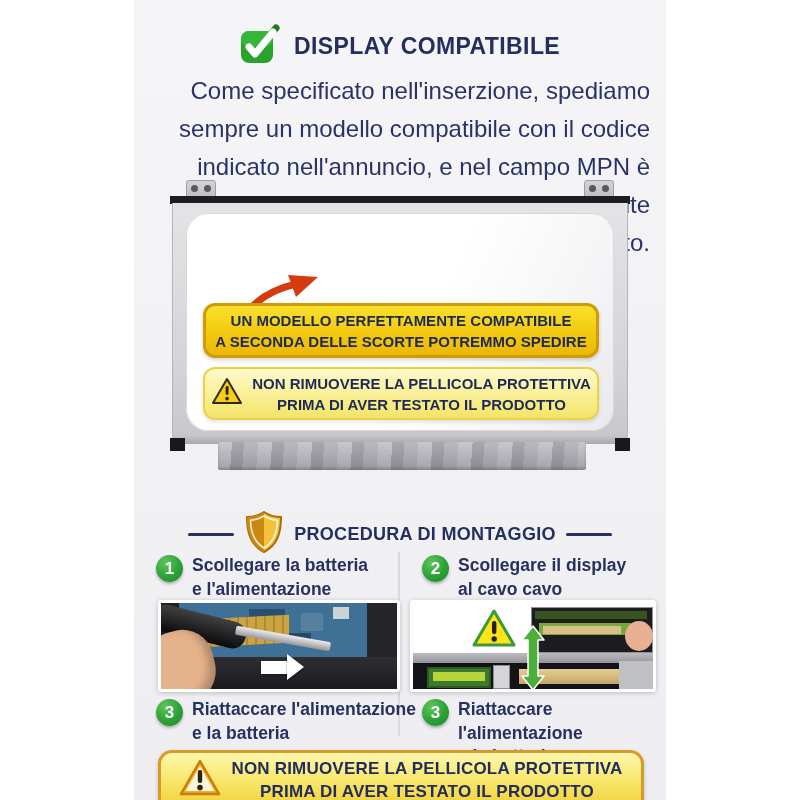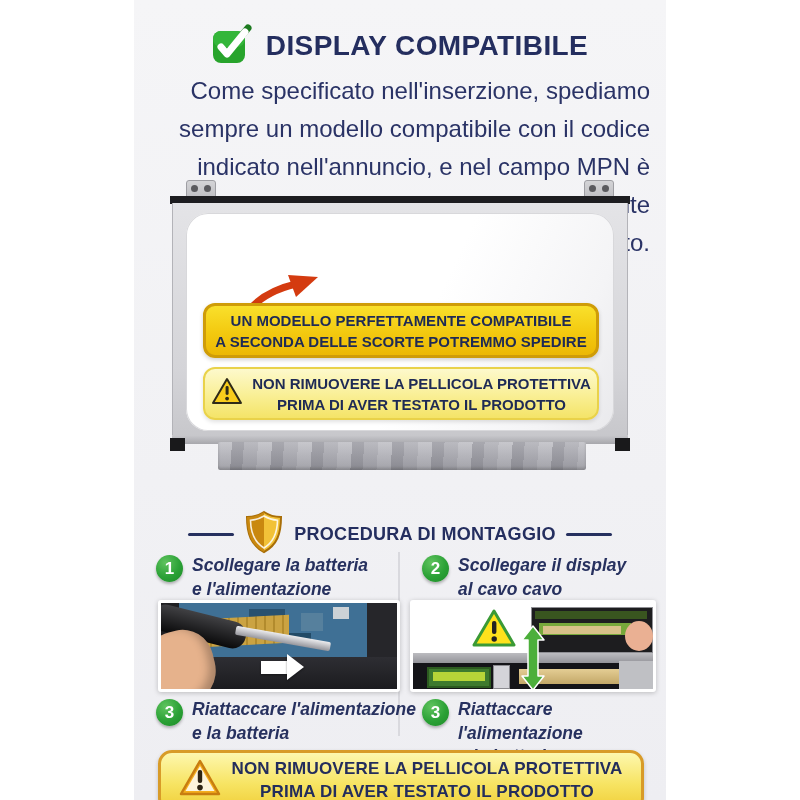--- a/index.html
+++ b/index.html
@@ -3,21 +3,21 @@
 <meta charset="utf-8">
 <style>
   * { margin:0; padding:0; box-sizing:border-box; }
   body { width:800px; height:800px; background:#ffffff; font-family:"Liberation Sans", sans-serif; }
   .canvas { position:relative; width:800px; height:800px; background:#ffffff; overflow:hidden; }
   .content { position:absolute; left:134px; top:0; width:532px; height:800px;
              background:linear-gradient(180deg,#f5f5f7 0%,#f1f1f4 60%,#eeeef2 100%); }
 
   
   .header { position:absolute; top:24px; left:0; width:532px; display:flex; align-items:center; justify-content:center; gap:12px; }
-  .title { font-size:28px; font-weight:bold; color:#242e5f; letter-spacing:.4px; }
+  .title { font-size:23px; font-weight:bold; color:#242e5f; letter-spacing:.4px; }
 
   
   .intro { position:absolute; top:72px; left:16px; width:500px; text-align:right;
            font-size:24px; line-height:1.58; color:#2a3366; }
 
   
   .panel-wrap { position:absolute; top:180px; left:36px; width:460px; height:296px; }
   .bracket { position:absolute; top:0; width:30px; height:23px; background:linear-gradient(180deg,#d4d4d7,#b9b9bd);
              border-radius:3px 3px 2px 2px; border:1px solid #9e9ea3; }
   .bracket.bl { left:16px; } .bracket.br { right:16px; }
@@ -57,21 +57,21 @@
   .proc-line { height:3px; width:46px; background:#26305f; border-radius:2px; }
   .proc-title { font-size:18px; font-weight:bold; color:#242e5f; letter-spacing:.3px; }
 
   
   .divider-v { position:absolute; left:264px; top:552px; width:2px; height:184px; background:#d9d9de; }
   .step { position:absolute; display:flex; gap:9px; align-items:flex-start; }
   .badge { width:27px; height:27px; min-width:27px; border-radius:50%; margin-top:1px;
            background:radial-gradient(circle at 35% 28%,#5fc35e 0%,#2ba136 55%,#1d8b27 100%);
            color:#fff; font-weight:bold; font-size:17px; display:flex; align-items:center; justify-content:center;
            box-shadow:0 2px 3px rgba(0,0,0,.28); }
-  .step-text { font-size:17.5px; font-weight:bold; color:#27315f; line-height:1.35;font-style:italic; }
+  .step-text { font-size:17.5px; font-weight:bold; color:#27315f; line-height:1.35; }
   .step-1 { left:22px;  top:554px; }
   .step-2 { left:288px; top:554px; }
   .step-3a { left:22px;  top:698px; }
   .step-3b { left:288px; top:698px; }
 
   
   .photo { position:absolute; top:600px; height:92px; border:3px solid #ffffff; border-radius:3px;
            box-shadow:0 1px 5px rgba(0,0,0,.22); overflow:hidden; }
   .photo1 { left:24px; width:242px; background:#1f1f22; }
   .photo2 { left:276px; width:246px; background:#ffffff; }

